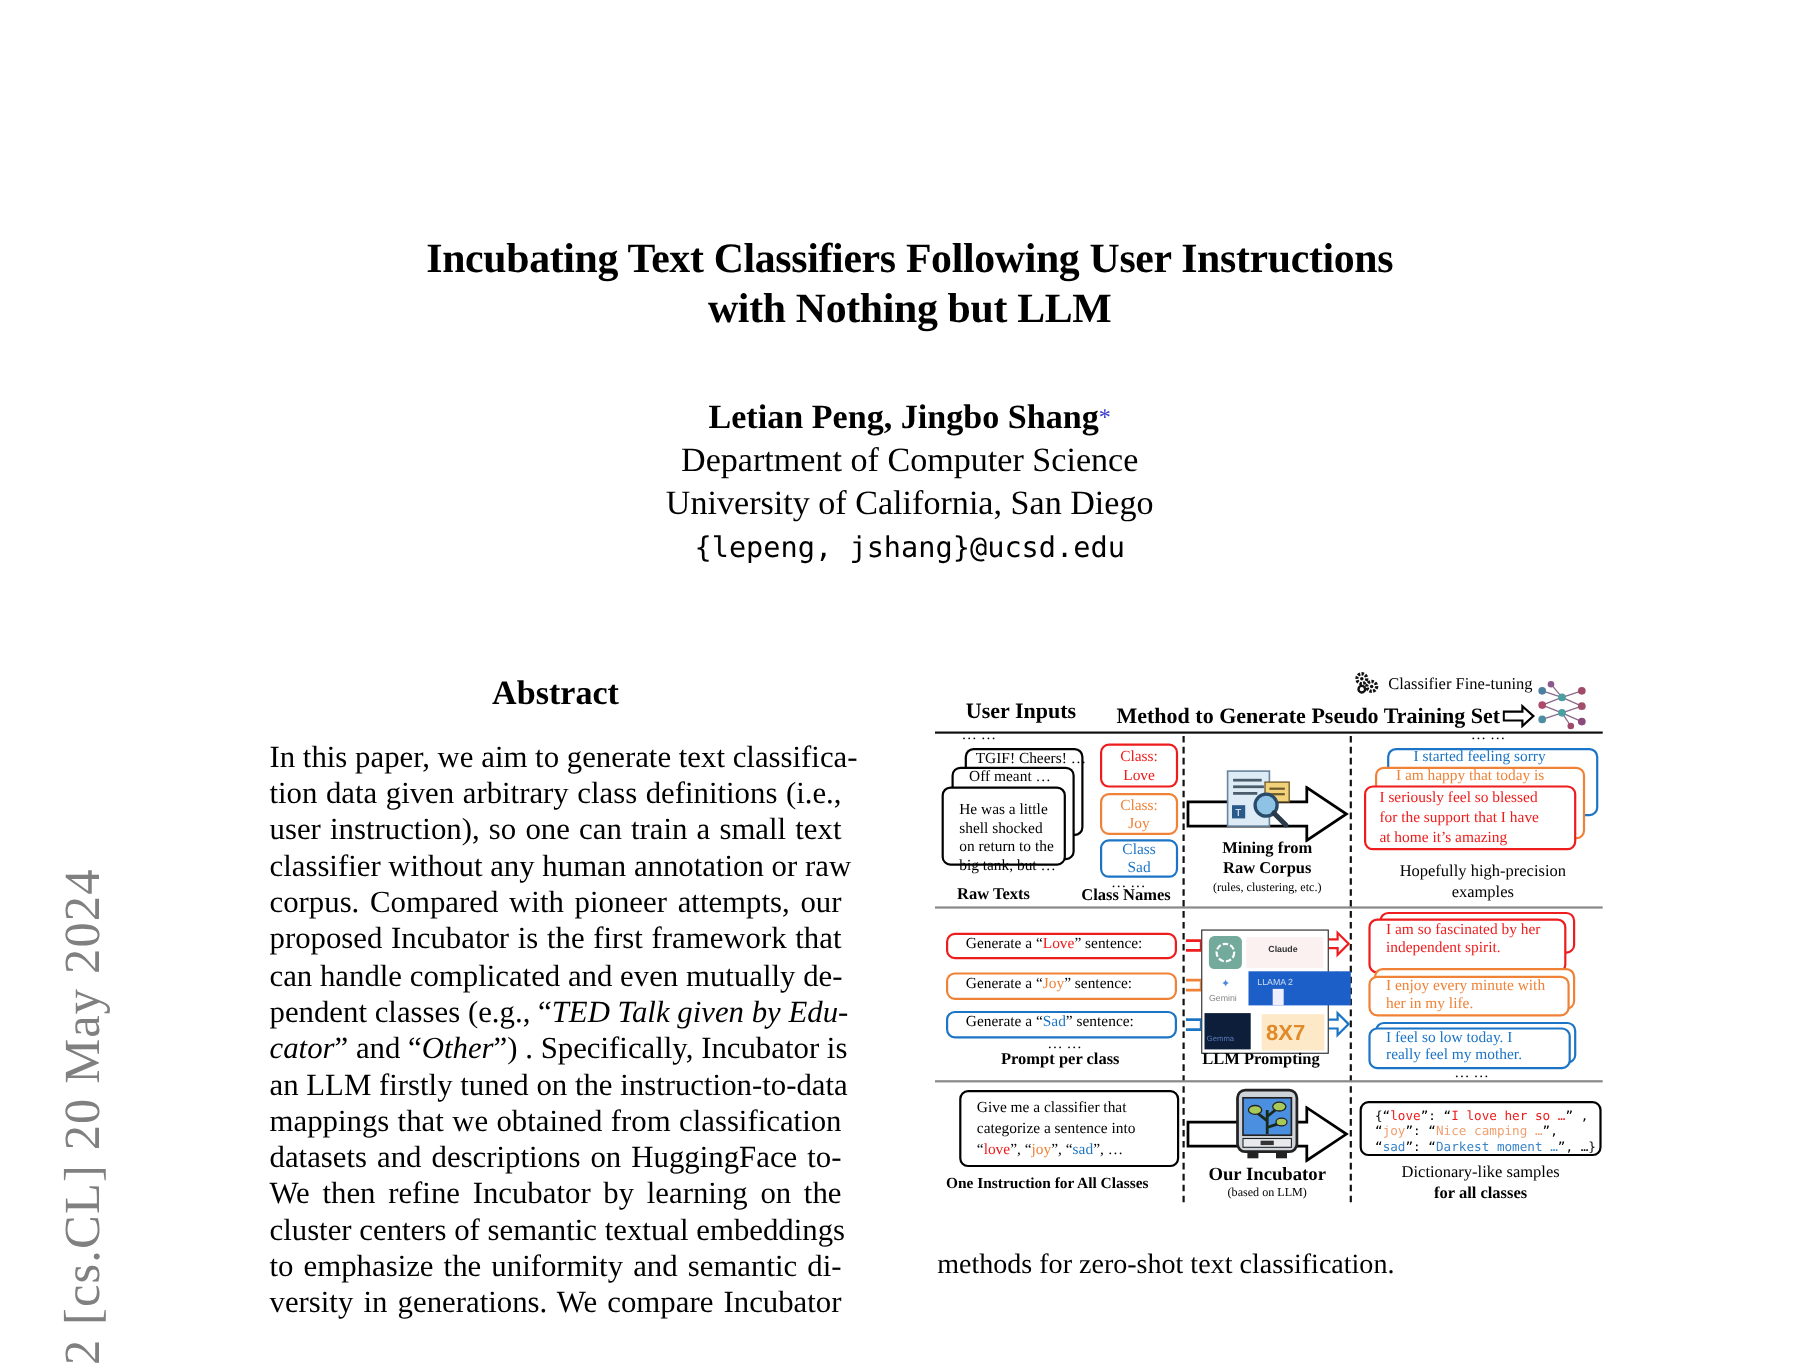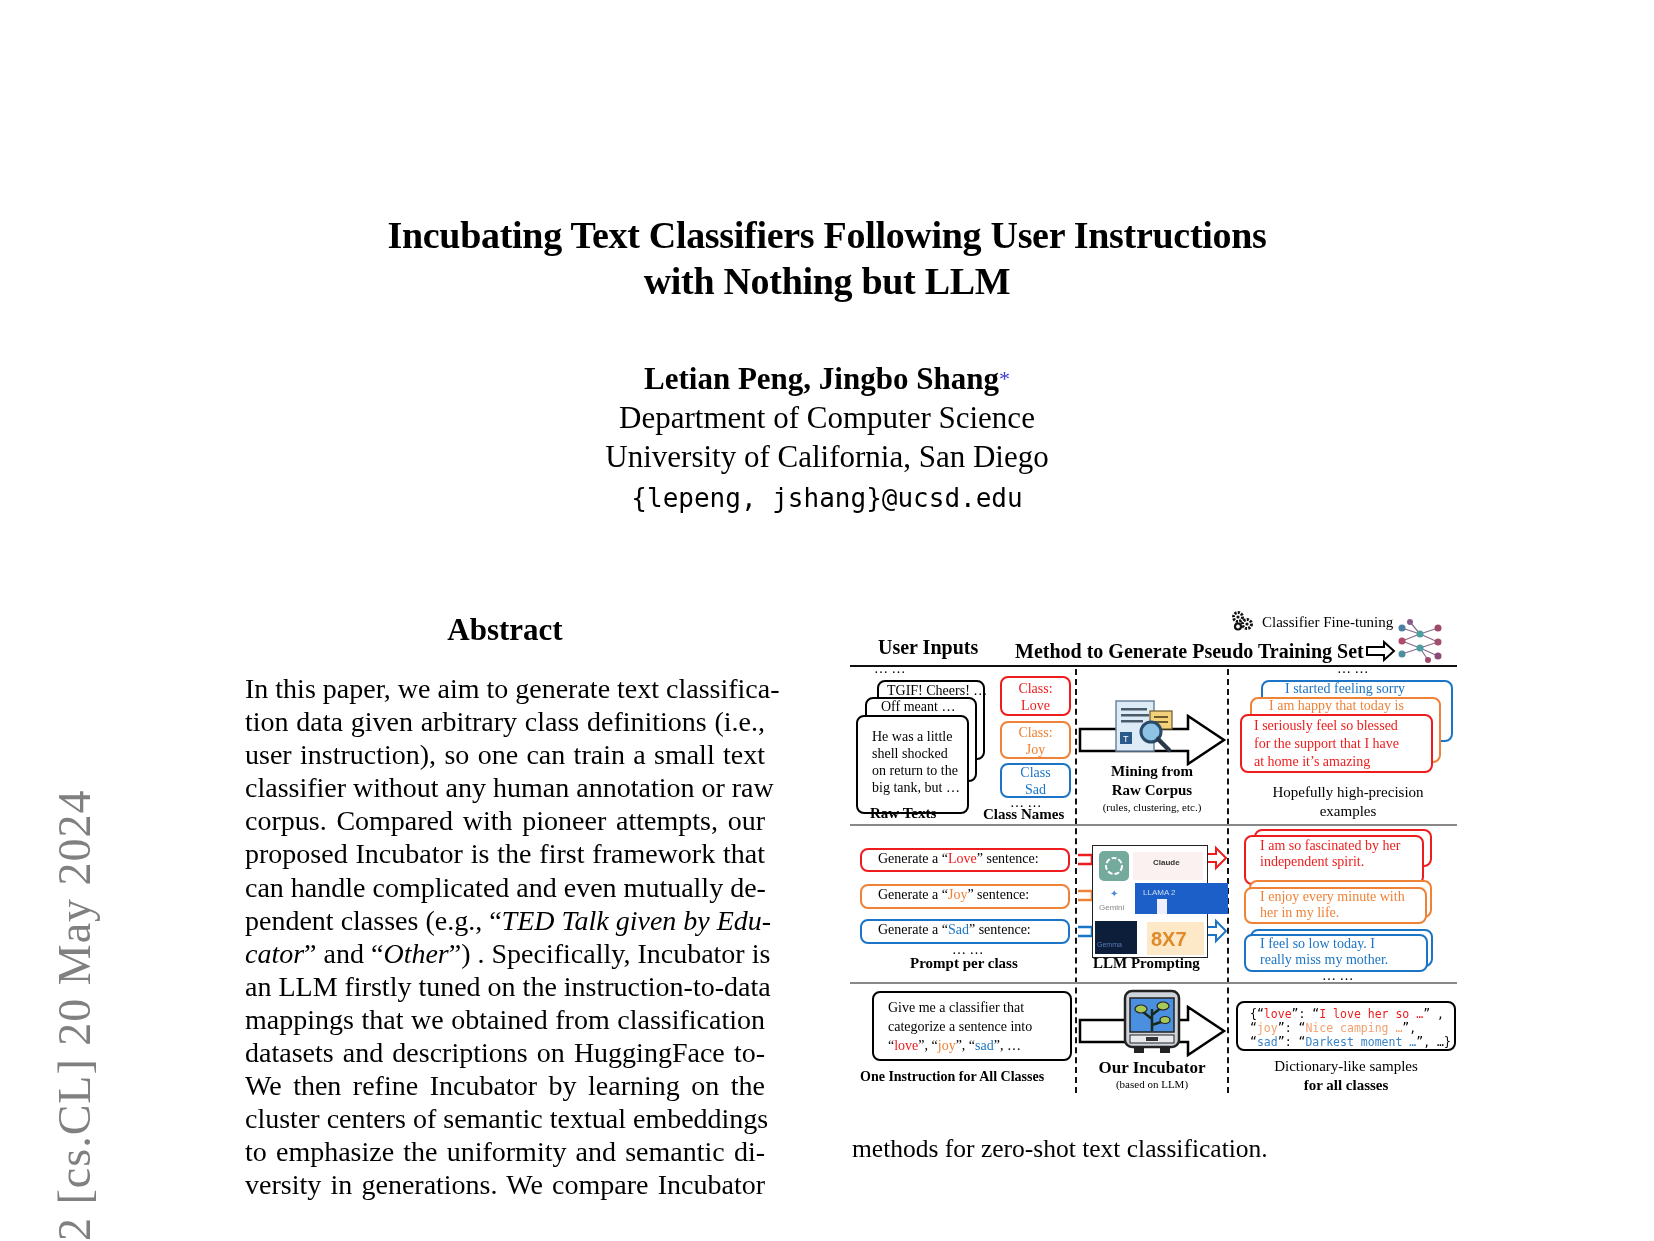--- a/index.html
+++ b/index.html
@@ -126,21 +126,21 @@
   <div class="hline" style="left:850px; width:607px; top:824px; border-top:2px solid #888;"></div>
   <div class="hline" style="left:850px; width:607px; top:982px; border-top:2px solid #888;"></div>
 
   <div class="ft small" style="left:874px; top:663px; line-height:12px;">… …</div>
   <div class="box" style="left:877px; top:680px; width:108px; height:80px; border-radius:8px;">
     <div class="ft small" style="left:8px; top:1px;">TGIF! Cheers! …</div>
   </div>
   <div class="box" style="left:865px; top:697px; width:112px; height:85px;">
     <div class="ft small" style="left:14px; top:0px;">Off meant …</div>
   </div>
-  <div class="box" style="left:856px; top:715px; width:113px; height:99px; border-width:2.5px;">
+  <div class="box" style="left:856px; top:715px; width:113px; height:72px; border-width:2.5px;">
     <div class="ft small" style="left:14px; top:11px; line-height:17px;">
       <div>He was a little</div>
       <div>shell shocked</div>
       <div>on return to the</div>
       <div>big tank, but …</div>
     </div>
   </div>
   <div class="ft small" style="left:870px; top:805px; font-weight:bold; font-size:15px;">Raw Texts</div>
 
   <div class="box bred" style="left:1000px; top:676px; width:71px; height:40px; border-width:2px;">
@@ -265,21 +265,21 @@
   <div class="box borange" style="left:1244px; top:887px; width:183px; height:37px; border-width:2px;">
     <div class="ft small orange" style="left:14px; top:0px; line-height:16px;">
       <div>I enjoy every minute  with</div>
       <div>her in my life.</div>
     </div>
   </div>
   <div class="box bblue" style="left:1250px; top:929px; width:183px; height:38px; border-width:2px;"></div>
   <div class="box bblue" style="left:1244px; top:934px; width:184px; height:38px; border-width:2px;">
     <div class="ft small blue" style="left:14px; top:0px; line-height:16px;">
       <div>I feel so low today. I</div>
-      <div>really  miss my mother.</div>
+      <div>really  feel my mother.</div>
     </div>
   </div>
   <div class="ft small" style="left:1322px; top:970px; line-height:12px;">… …</div>
 
   <div class="box" style="left:872px; top:991px; width:200px; height:70px;">
     <div class="ft small" style="left:14px; top:5px; line-height:19px;">
       <div>Give me a classifier that</div>
       <div>categorize a sentence into</div>
       <div>“<span class="red">love</span>”, “<span class="orange">joy</span>”, “<span class="blue">sad</span>”, …</div>
     </div>

